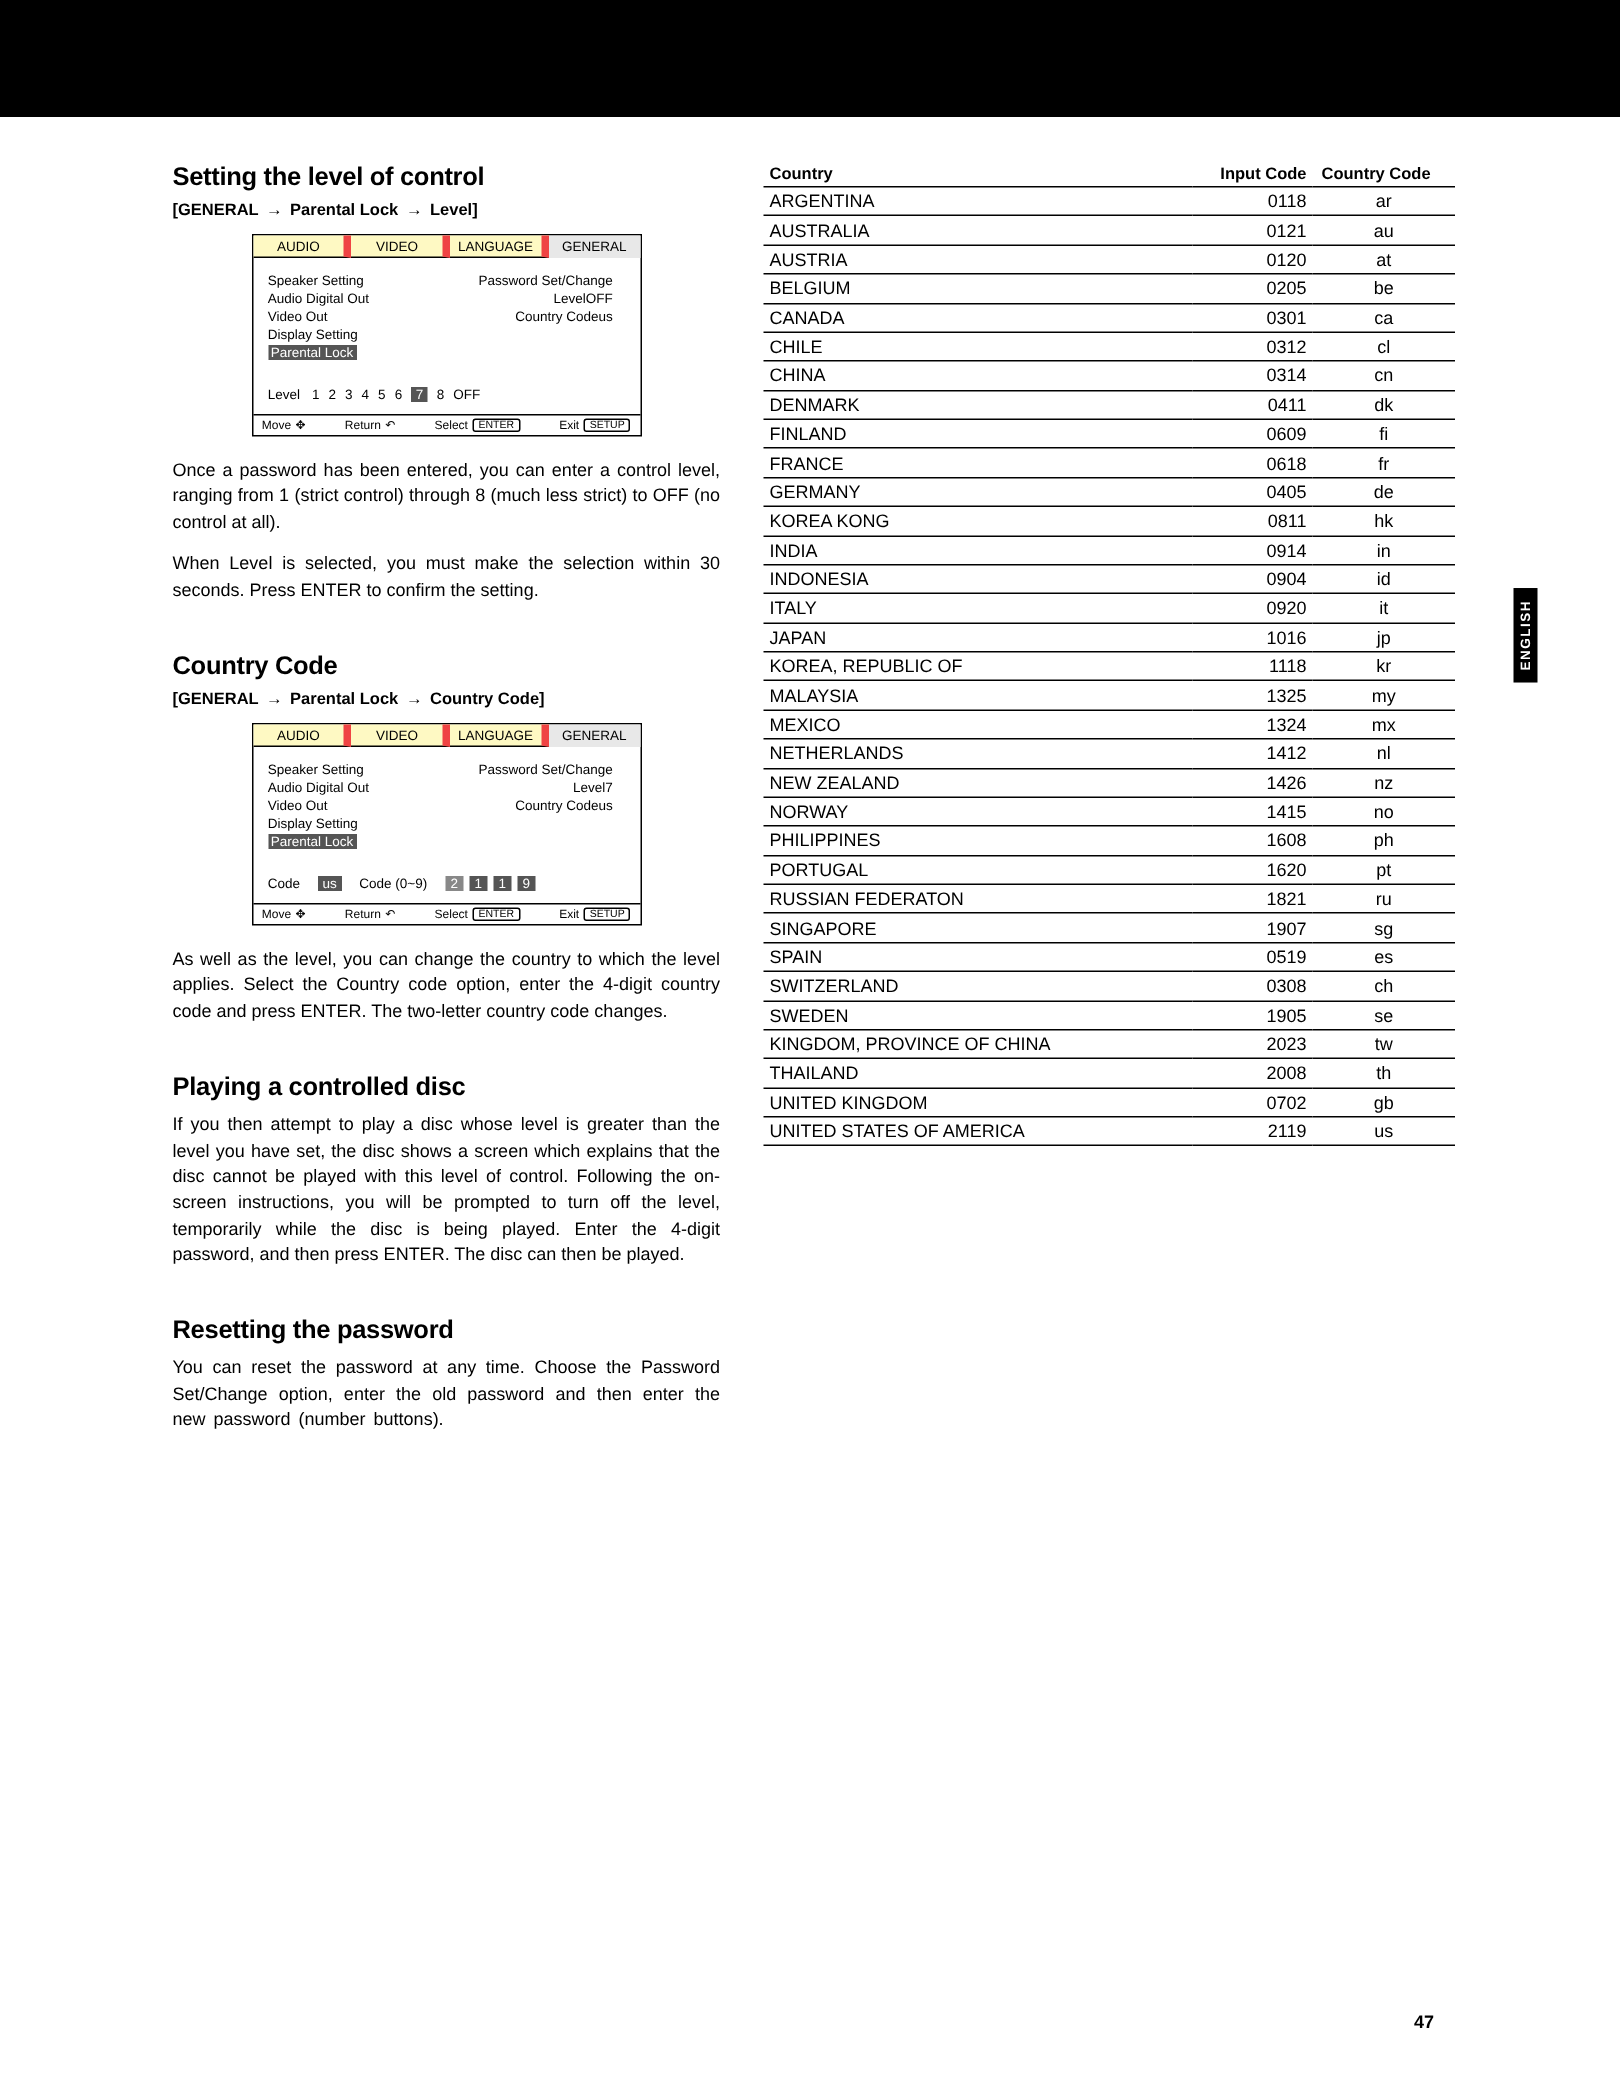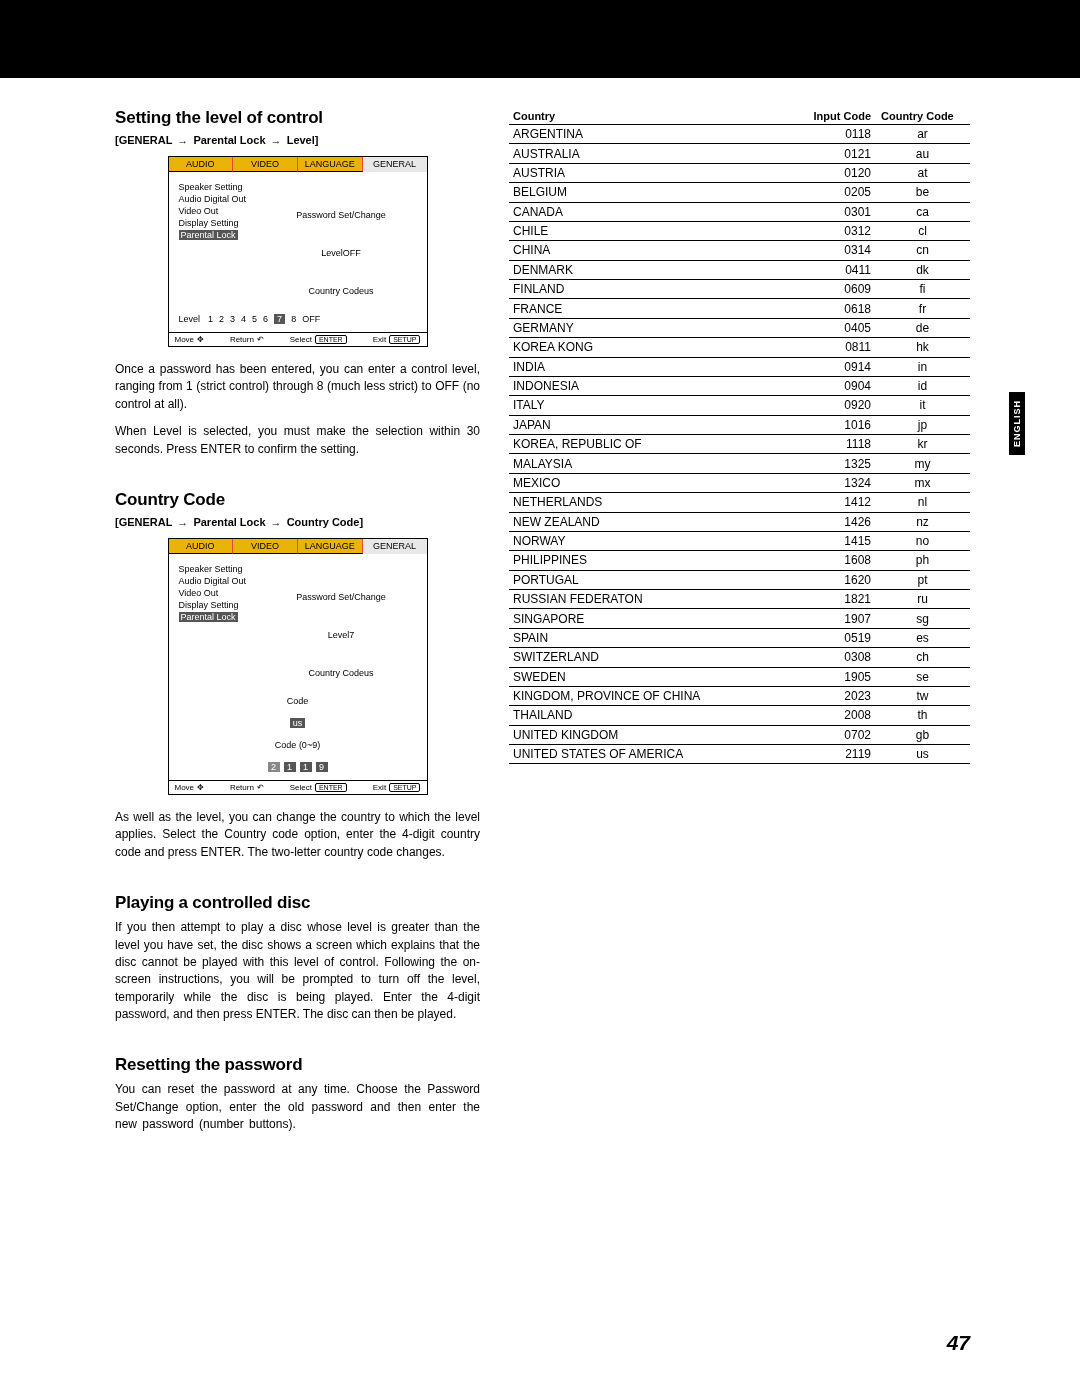--- a/index.html
+++ b/index.html
@@ -27,39 +27,39 @@
   .breadcrumb { font-weight: 700; font-size: 11px; margin-bottom: 10px; }
   .breadcrumb .arrow { font-weight: 400; padding: 0 2px; }
   .menu-box {
     border: 1px solid #000;
     width: 260px;
     margin: 6px auto 14px auto;
     font-size: 9px;
   }
   .menu-tabs { display: flex; }
   .menu-tabs .tab {
-    border-right: 1px solid #ef4444;
+    border-right: 5px solid #ef4444;
     border-bottom: 1px solid #000;
     flex: 1;
     text-align: center;
     padding: 2px 0;
-    background: #eab308;
+    background: #fef9c3;
   }
   .menu-tabs .tab:last-child { border-right: none; background: #e8e8e8; border-bottom: none; }
   .menu-body { padding: 10px 10px 6px 10px; }
   .menu-body .sidelist { float: left; width: 90px; }
   .menu-body .sidelist div { margin-bottom: 2px; }
   .menu-body .sidelist .hl { background: #555; color: #fff; padding: 0 2px; display: inline-block; }
   .menu-body .sublist { margin-left: 95px; }
-  .menu-body .subrow { display: flex; justify-content: center; padding-right: 8px; margin-bottom: 2px; margin-top: 28px; }
+  .menu-body .subrow { display: flex; justify-content: flex-end; padding-right: 8px; margin-bottom: 2px; }
   .menu-body::after { content:""; display:block; clear:both; }
   .level-row { padding: 10px 10px 8px 10px; font-size: 9px; display: flex; gap: 8px; align-items: center; border-top: none; }
   .level-row .nums { display: flex; gap: 6px; }
   .level-row .nums span.hl { background:#555; color:#fff; padding:0 3px; }
-  .code-row { padding: 10px 10px 8px 10px; font-size: 9px; display: flex; align-items:center; gap: 12px; flex-direction: column; }
+  .code-row { padding: 10px 10px 8px 10px; font-size: 9px; display: flex; align-items:center; gap: 12px; }
   .code-row .chip { background:#555; color:#fff; padding:0 3px; }
   .code-row .digits { display:flex; gap:4px; }
   .code-row .digits span { background:#555; color:#fff; width:12px; text-align:center; }
   .code-row .digits span.cur { background:#888; }
   .menu-footer {
     border-top: 1px solid #000;
     display: flex;
     font-size: 8px;
     padding: 2px 6px;
     justify-content: space-between;
@@ -95,25 +95,24 @@
     color: #fff;
     font-size: 9px;
     font-weight: 700;
     writing-mode: vertical-rl;
     transform: rotate(180deg);
     padding: 8px 3px;
     letter-spacing: 1px;
   }
   .page-num {
     position: absolute;
-    right: 110px;
+    right: 124px;
     bottom: 42px;
-    font-style: italic;
     font-weight: 700;
-    font-size: 21px;
+    font-size: 12px;
   }
 </style>
 </head>
 <body>
 
 <div class="topbar"></div>
 
 <div class="lang-tab">ENGLISH</div>
 
 <div class="page">

